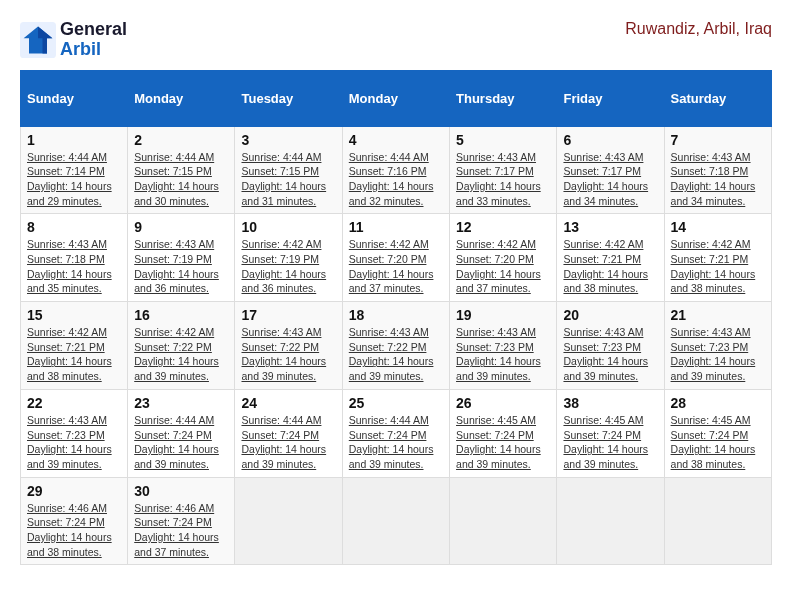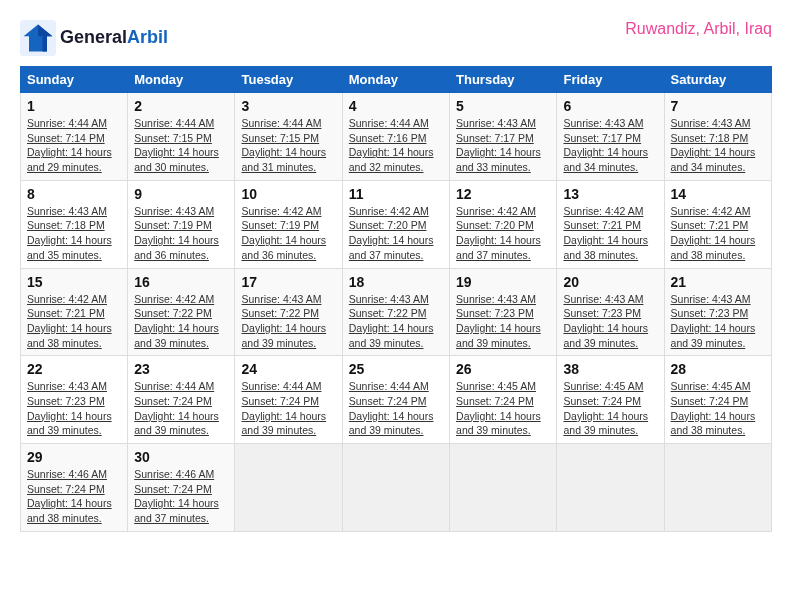--- a/index.html
+++ b/index.html
@@ -15,20 +15,21 @@
       justify-content: space-between;
       align-items: flex-start;
       margin-bottom: 10px;
     }
     .logo {
       display: flex;
       align-items: center;
     }
     .logo-text {
       display: flex;
+      flex-direction: column;
       line-height: 1.1;
     }
     .logo-general {
       font-size: 18px;
       font-weight: bold;
       color: #1a1a2e;
     }
     .logo-blue {
       font-size: 18px;
       font-weight: bold;
@@ -42,33 +43,33 @@
     .title-area {
       text-align: right;
     }
     .cal-title {
       font-size: 36px;
       font-weight: bold;
       color: #1a1a2e;
     }
     .cal-subtitle {
       font-size: 16px;
-      color: #ec4899;
+      color: #7f1d1d;
     }
     table {
       width: 100%;
       border-collapse: collapse;
       font-size: 11px;
     }
     thead tr {
       background: #1565c0;
       color: #fff;
     }
     thead th {
-      padding: 5px 6px;
+      padding: 20px 6px;
       text-align: left;
       font-size: 13px;
       font-weight: bold;
       border: 1px solid #1565c0;
     }
     tbody tr {
       border-bottom: 1px solid #ccc;
     }
     tbody td {
       vertical-align: top;

